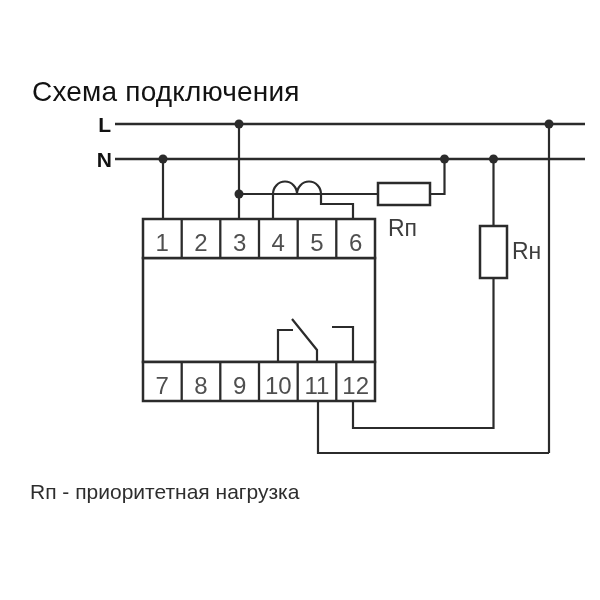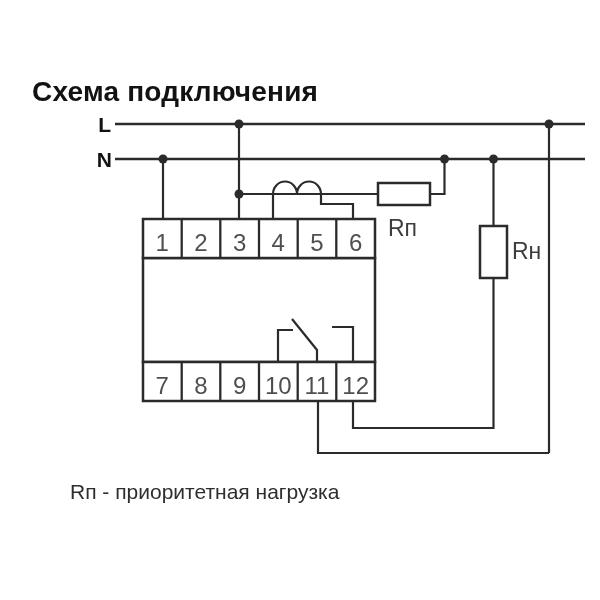--- a/index.html
+++ b/index.html
@@ -2,27 +2,27 @@
 <html><head>
 <meta charset="utf-8">
 <style>
   html,body{margin:0;padding:0;}
   body{
     width:600px;height:600px;background:#ffffff;position:relative;overflow:hidden;
     font-family:"Liberation Sans", sans-serif;
   }
   .title{
     position:absolute;left:32px;top:76px;
-    font-size:28px;font-weight:bold;color:#121212;letter-spacing:0.2px;
+    font-size:28px;font-weight:normal;color:#121212;letter-spacing:0.2px;
     white-space:nowrap;
   }
   svg.diagram{position:absolute;left:0;top:0;}
   .legend{
     position:absolute;left:30px;top:478px;
-    font-size:21px;line-height:27.5px;color:#2e2e2e;white-space:nowrap;margin-left:40px;
+    font-size:21px;line-height:27.5px;color:#2e2e2e;white-space:nowrap;
   }
   .wire{stroke:#2b2b2b;stroke-width:2.2;fill:none;}
   .mainline{stroke:#2b2b2b;stroke-width:2.6;fill:none;}
   .boxline{stroke:#2b2b2b;stroke-width:2.5;fill:#ffffff;}
   .divider{stroke:#2b2b2b;stroke-width:2.3;}
   .dot{fill:#2b2b2b;stroke:none;}
   .tnum{font-family:"Liberation Sans",sans-serif;font-size:24px;fill:#4f4f4f;}
   .rlabel{font-family:"Liberation Sans",sans-serif;font-size:23px;fill:#3d3d3d;}
   .lnlabel{font-family:"Liberation Sans",sans-serif;font-size:21px;font-weight:bold;fill:#121212;}
 </style>

